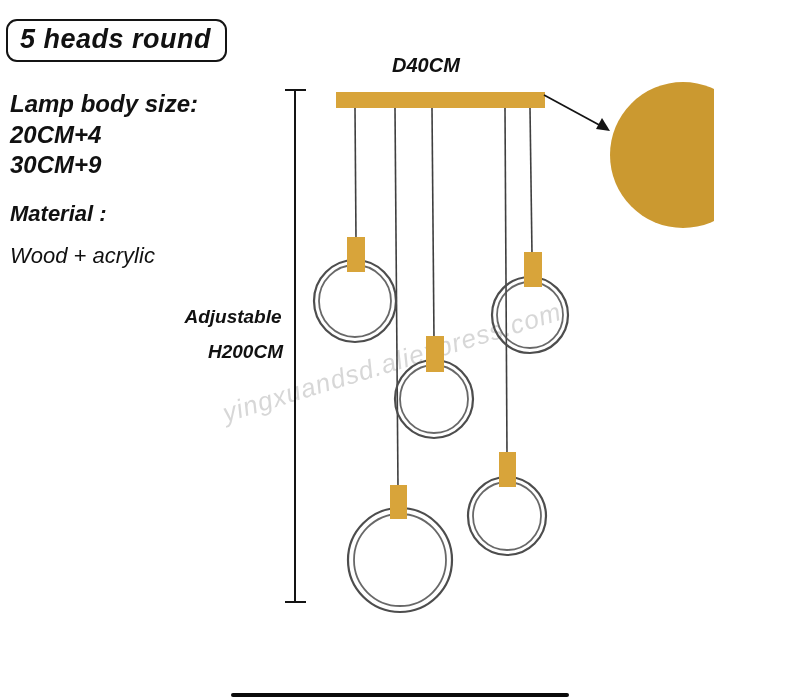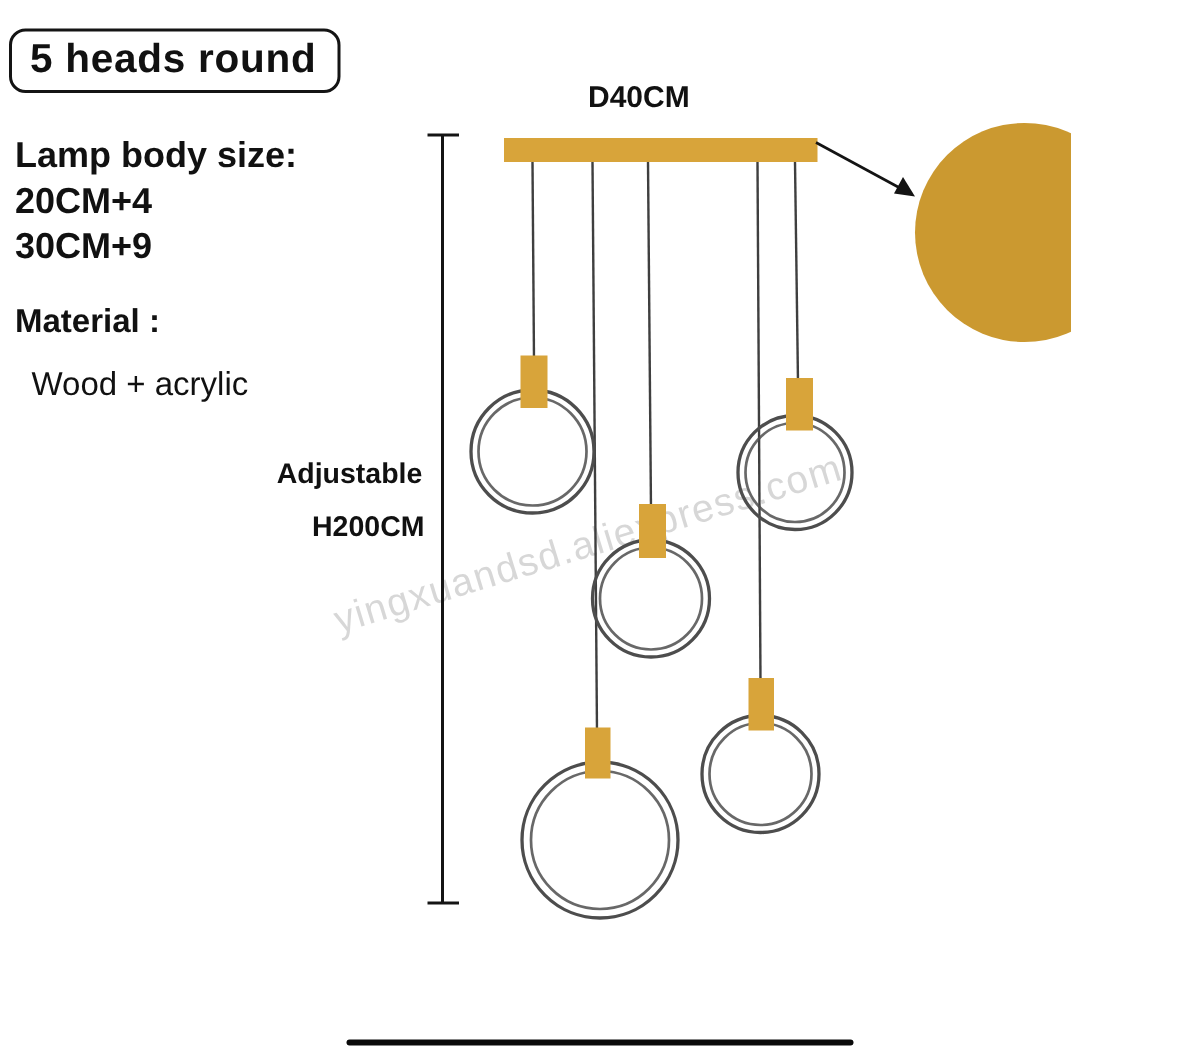--- a/index.html
+++ b/index.html
@@ -1,31 +1,31 @@
 <!DOCTYPE html>
 <html style="--color-wood: #D8A43A; --color-detail: #CB9930; --color-cord: #3f3f3f; --color-ring: #4d4d4d; --color-text: #111111;"><head>
 <meta charset="utf-8">
 <style>
   html,body{margin:0;padding:0;background:#fff;}
   #stage{
     position:relative;width:714px;height:698px;background:#ffffff;overflow:hidden;
-    font-family:"Liberation Sans", sans-serif;color:var(--color-text,#111);
+    font-family:"Liberation Sans", sans-serif;color:var(--color-text,#111);font-style:italic;
   }
   
   .title-box{
     position:absolute;left:6px;top:19px;padding:3px 14px 5px 12px;
     border:2.5px solid #141414;border-radius:11px;background:#fff;
     font-size:27px;font-weight:bold;letter-spacing:0.5px;white-space:nowrap;
   }
   
   .specs{position:absolute;left:10px;top:92px;line-height:1.0;}
   .spec-line{font-size:24px;margin:0 0 7px 0;font-weight:bold;}
   .spec-line.size{margin-bottom:6px;}
   .material-label{font-size:22px;font-weight:600;margin:26px 0 20px 0;}
-  .material-value{font-size:22px;font-weight:400;margin-left:11px;}
+  .material-value{font-size:22px;font-weight:400;}
   
   .adj-label{position:absolute;left:183px;top:306px;width:100px;text-align:center;
     font-size:19px;font-weight:bold;}
   .h-label{position:absolute;left:183px;top:341px;width:100px;text-align:right;
     font-size:19px;font-weight:bold;}
   
   .d-label{position:absolute;left:392px;top:54px;width:100px;text-align:left;
     font-size:20px;font-weight:bold;}
   
   .watermark{

